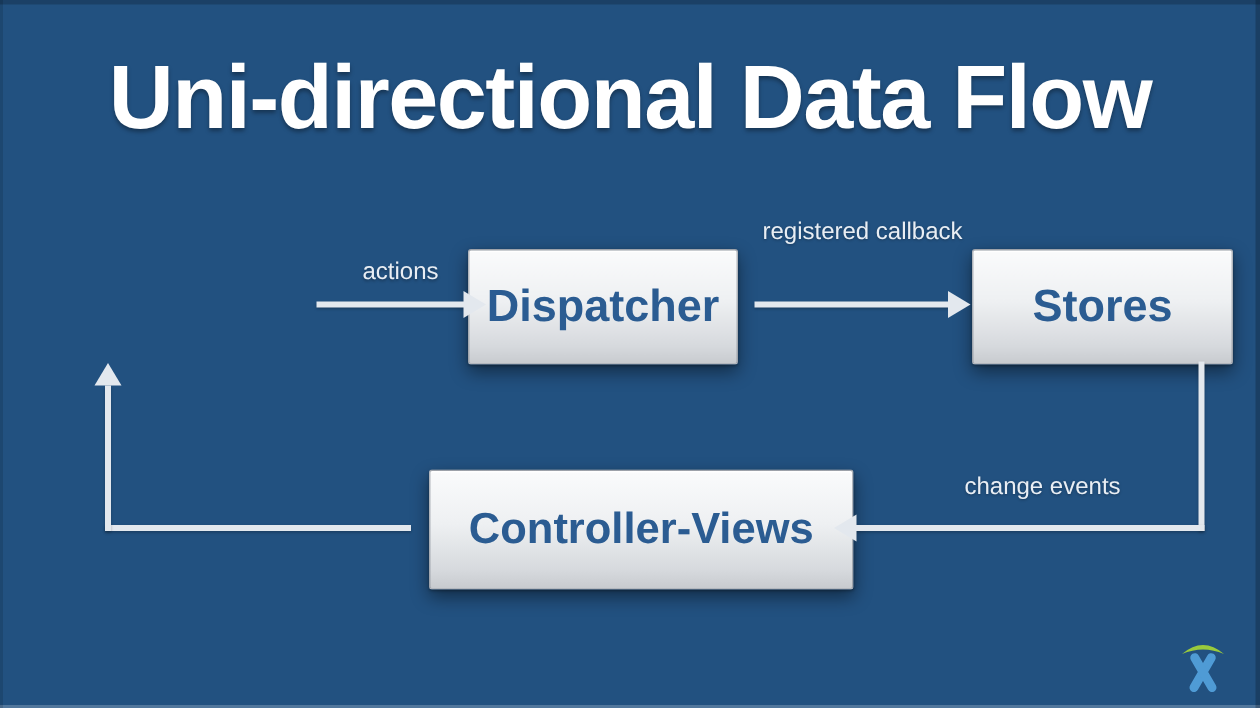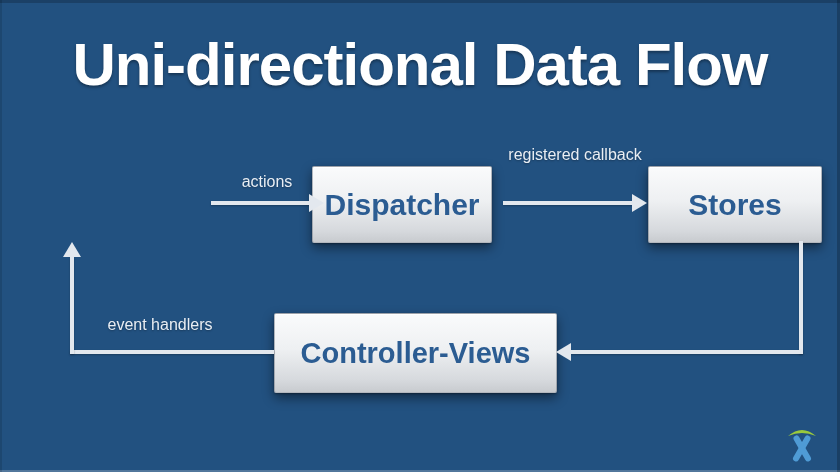--- a/index.html
+++ b/index.html
@@ -28,21 +28,21 @@
     background:linear-gradient(180deg,#fafbfc 0%,#eef0f2 45%,#d6d9dd 85%,#c8cbcf 100%);
     border:1px solid rgba(120,128,138,.55);
     border-radius:2px;
     box-shadow:0 5px 12px rgba(0,0,0,.45),0 1px 2px rgba(0,0,0,.30),inset 0 1px 0 #fff;
     color:var(--node_text,#2b5c92);
     font-weight:bold;font-size:30px;
   }
   .node-views{left:40px;top:166px;width:171px;height:75px;}
   .node-dispatcher{left:312px;top:166px;width:178px;height:75px;}
   .node-stores{left:648px;top:166px;width:172px;height:75px;}
-  .node-controller-views{left:274px;top:313px;width:281px;height:78px;font-size:29px;text-align:center;}
+  .node-controller-views{left:286px;top:313px;width:281px;height:78px;font-size:29px;text-align:center;}
   .line{
     position:absolute;background:var(--connector,#e3e8ee);
     box-shadow:0 1px 2px rgba(0,0,0,.25);
   }
   .line-vd{left:211px;top:201px;width:99px;height:4px;}
   .line-ds{left:503px;top:201px;width:130px;height:4px;}
   .line-stores-down{left:799px;top:241px;width:4px;height:113px;}
   .line-right-horiz{left:570px;top:350px;width:233px;height:4px;}
   .line-left-horiz{left:70px;top:350px;width:204px;height:4px;}
   .line-left-up{left:70px;top:257px;width:4px;height:97px;}
@@ -92,21 +92,21 @@
   <div class="line line-stores-down"></div>
   <div class="line line-right-horiz"></div>
   <div class="ah ah-left ah-cv"></div>
 
   <div class="line line-left-horiz"></div>
   <div class="line line-left-up"></div>
   <div class="ah ah-up ah-views"></div>
 
   <div class="edge-label lbl-actions">actions</div>
   <div class="edge-label lbl-registered">registered callback</div>
-  <div class="edge-label lbl-event-handlers">event handlers</div>
+  <div class="edge-label lbl-change-events">change events</div>
 
   <svg class="logo" viewBox="0 0 32 40" aria-hidden="true">
     <path d="M2,13 Q16,1 30,13 Q16,7 2,13 Z" style="fill:var(--logo_arc,#9aca3c)"></path>
     <g style="fill:var(--logo_figure,#4f9bd5)">
       <rect x="13" y="11" width="6" height="29" rx="3" transform="rotate(30 16 25)"></rect>
       <rect x="13" y="11" width="6" height="29" rx="3" transform="rotate(-30 16 25)"></rect>
     </g>
   </svg>
 
 </div>

